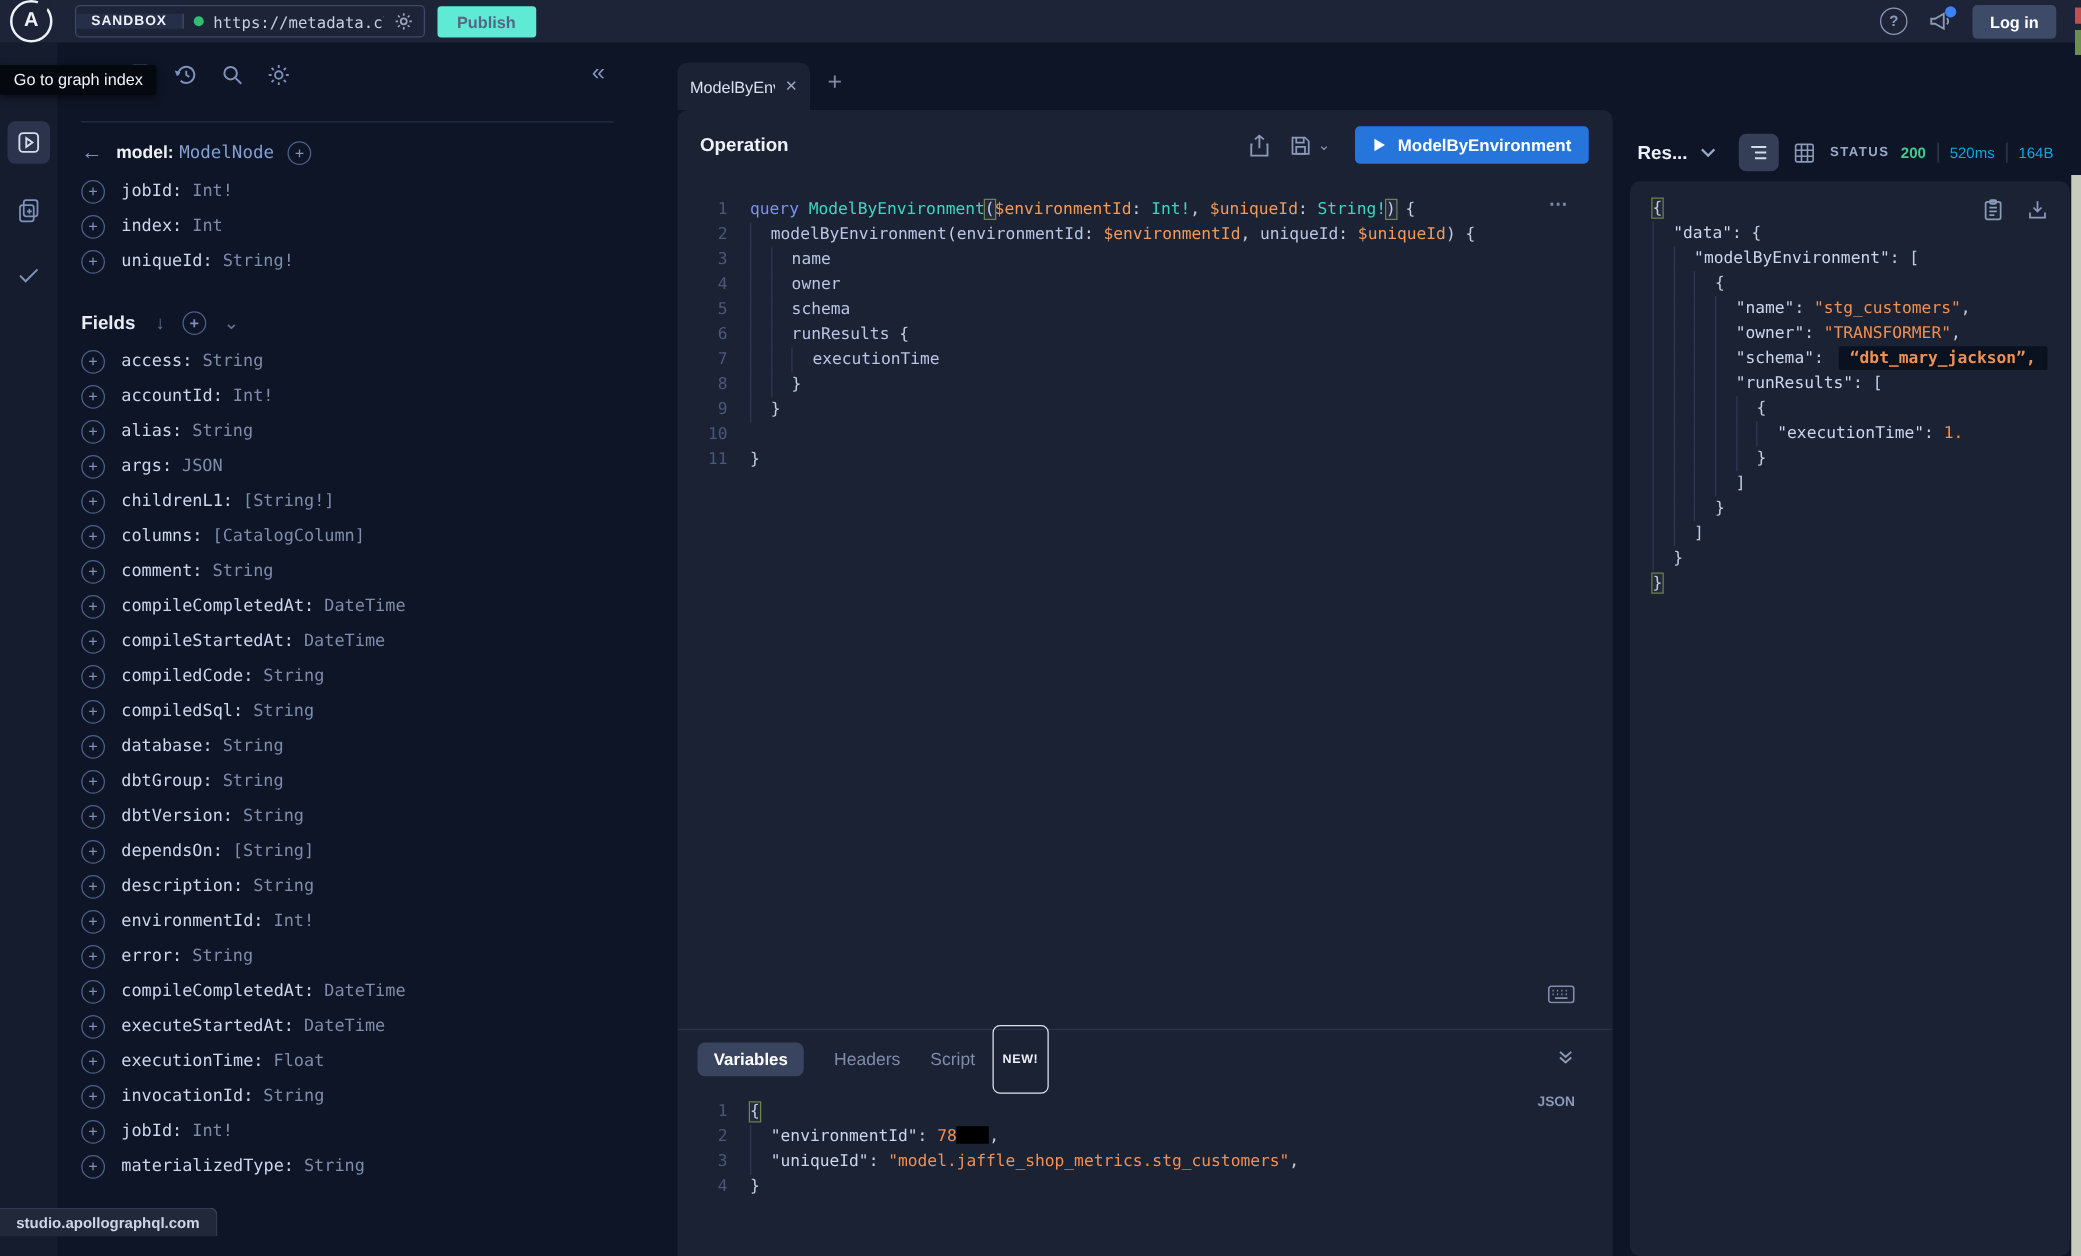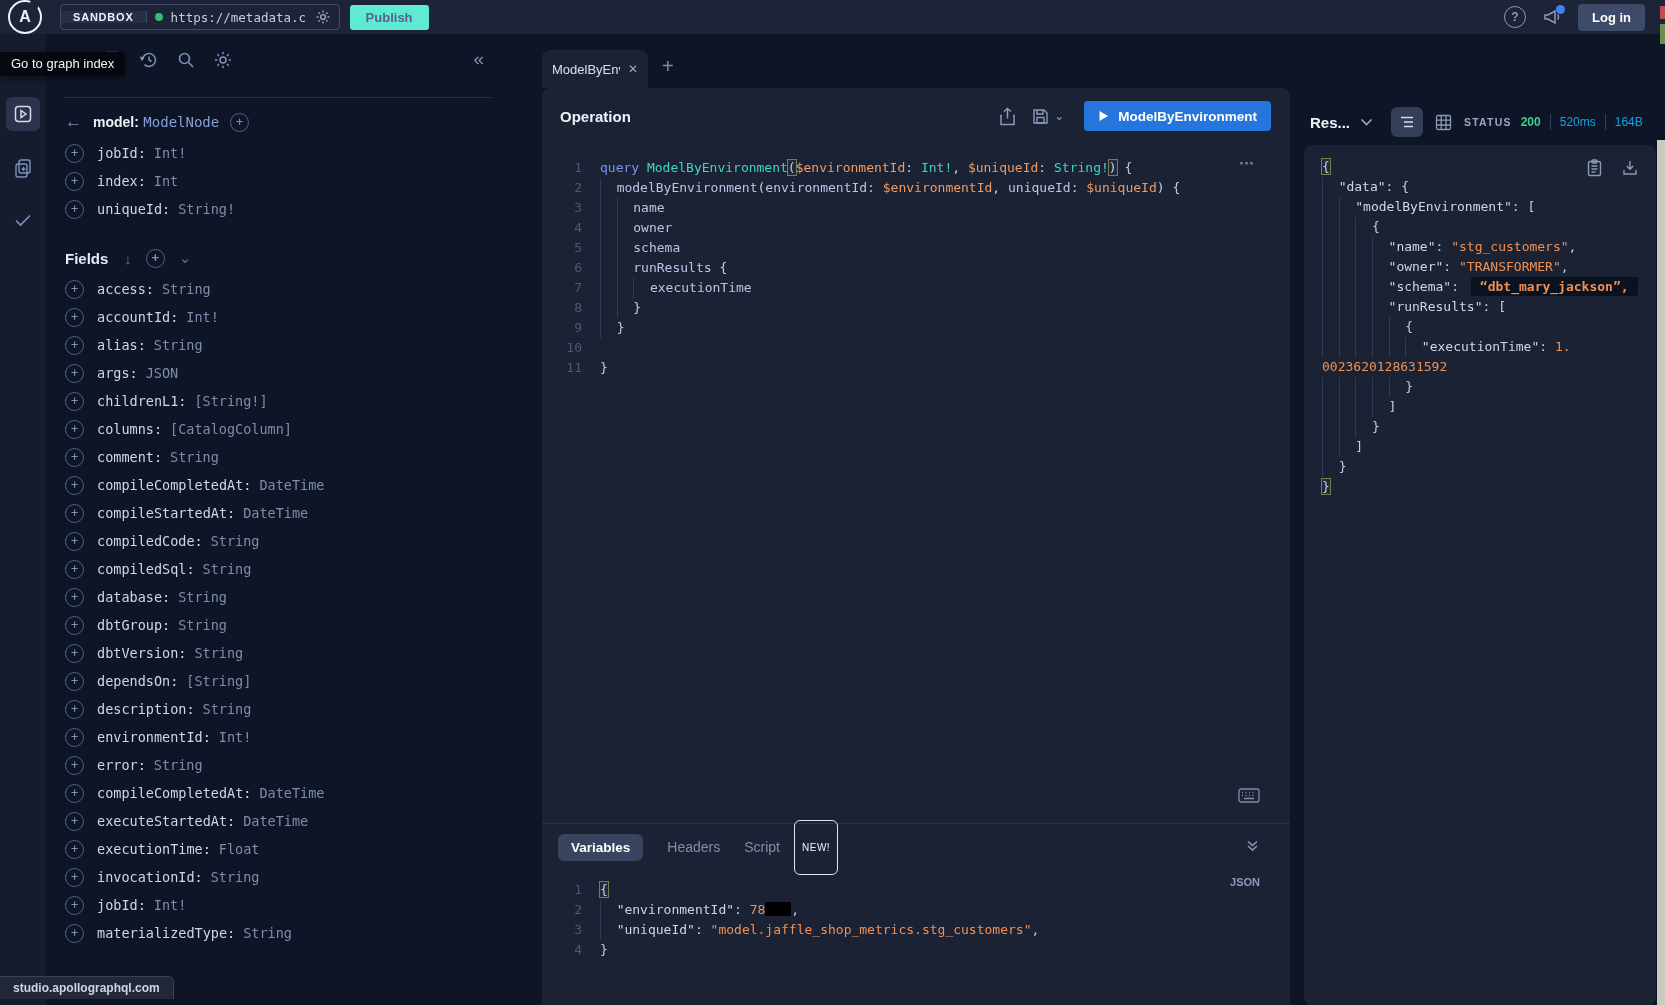--- a/index.html
+++ b/index.html
@@ -92,21 +92,21 @@
   .tk-g{display:inline-block;width:2ch;height:20px;border-left:1px solid #2c3a57;vertical-align:top;}
   .tk-bm{color:#c3cde2;outline:1px solid #71804f;background:rgba(255,255,255,.04);}
   .tk-red{display:inline-block;width:26px;height:14px;background:#000;vertical-align:-2px;}
   .tk-hl{background:#0a1220;color:#ef9055;font-weight:700;padding:2px 9px;margin-left:4px;border-radius:2px;}
 
   
   .vars{position:absolute;left:0;right:0;top:735px;bottom:0;border-top:1px solid #2a3349;}
   .vars-tabs{height:46px;display:flex;align-items:center;gap:24px;padding:0 16px;position:relative;}
   .vtab-active{background:#39445f;color:#fff;font-weight:700;font-size:13.5px;border-radius:6px;padding:6px 13px;}
   .vtab{color:#7f8dab;font-size:14px;text-align:right;}
-  .newbadge{border:1.5px solid #dfe5f0;color:#eef1f8;font-size:10px;font-weight:400;letter-spacing:.5px;
+  .newbadge{border:1.5px solid #dfe5f0;color:#eef1f8;font-size:10px;font-weight:700;letter-spacing:.5px;
     border-radius:6px;padding:21px 7px;margin-left:-10px;}
   .dblchev{position:absolute;right:30px;top:14px;color:#8b9ab8;}
   .vars-editor{position:relative;padding-top:10px;}
   .jsonlabel{position:absolute;top:6px;right:30px;color:#8b9ab8;font-size:11px;font-weight:700;}
 
   
   .resp{position:absolute;left:1296px;top:34px;bottom:0;width:369px;}
   .resp-header{position:absolute;left:14px;right:10px;top:68px;height:40px;display:flex;align-items:center;}
   .resp-title{color:#eef1f8;font-size:15px;font-weight:700;}
   .resp-chev{margin-left:10px;color:#9aa8c6;}
@@ -119,21 +119,21 @@
   .vdiv{width:1px;height:16px;background:#333e58;}
   .statval{color:#0ea5e9;font-size:12px;}
   .resp-card{position:absolute;left:8px;right:9px;top:111px;bottom:0;background:#1b2234;border-radius:8px;overflow:hidden;}
   .resp-card .editor{padding-top:12px;}
   .resp-card .cd{padding-left:18px;}
   .resp-actions{position:absolute;top:14px;right:18px;display:flex;gap:20px;color:#8b9ab8;}
 
   
   .tooltip{position:absolute;left:0;top:52px;z-index:40;background:#05080f;color:#f2f4f8;
     font-size:13px;padding:4px 11px 5px 11px;border-radius:0 3px 3px 0;box-shadow:0 2px 6px rgba(0,0,0,.5);}
-  .statuspill{position:absolute;left:0;bottom:6px;z-index:40;background:#202839;color:#cdd5e6;
+  .statuspill{position:absolute;left:0;bottom:16px;z-index:40;background:#202839;color:#cdd5e6;
     font-size:12px;font-weight:700;padding:4px 13px;border:1px solid #39425a;border-left:none;border-bottom:none;
     border-radius:0 6px 0 0;}
   .rightstrip{position:absolute;right:0;top:140px;bottom:0;width:8px;background:#c7ccbc;z-index:2;}
   .edgedot-r{position:absolute;right:0;top:6px;width:5px;height:13px;background:#c0504d;z-index:31;}
   .edgedot-g{position:absolute;right:0;top:24px;width:5px;height:20px;background:#6a8f4f;z-index:31;}
   svg{display:block;}
 </style>
 </head>
 <body>
 
@@ -580,23 +580,20 @@
         <div class="cl">
           <span class="cd"><span class="tk-g"></span><span class="tk-g"></span><span class="tk-g"></span><span class="tk-g"></span><span class="tk-key">"runResults"</span><span class="tk-p">: [</span></span>
         </div>
         <div class="cl">
           <span class="cd"><span class="tk-g"></span><span class="tk-g"></span><span class="tk-g"></span><span class="tk-g"></span><span class="tk-g"></span><span class="tk-p">{</span></span>
         </div>
         <div class="cl">
           <span class="cd"><span class="tk-g"></span><span class="tk-g"></span><span class="tk-g"></span><span class="tk-g"></span><span class="tk-g"></span><span class="tk-g"></span><span class="tk-key">"executionTime"</span><span class="tk-p">: </span><span class="tk-num">1.</span></span>
         </div>
         <div class="cl">
-          <span class="cd"><span class="tk-num">0023620128631592</span></span>
-        </div>
-        <div class="cl">
           <span class="cd"><span class="tk-g"></span><span class="tk-g"></span><span class="tk-g"></span><span class="tk-g"></span><span class="tk-g"></span><span class="tk-p">}</span></span>
         </div>
         <div class="cl">
           <span class="cd"><span class="tk-g"></span><span class="tk-g"></span><span class="tk-g"></span><span class="tk-g"></span><span class="tk-p">]</span></span>
         </div>
         <div class="cl">
           <span class="cd"><span class="tk-g"></span><span class="tk-g"></span><span class="tk-g"></span><span class="tk-p">}</span></span>
         </div>
         <div class="cl">
           <span class="cd"><span class="tk-g"></span><span class="tk-g"></span><span class="tk-p">]</span></span>

